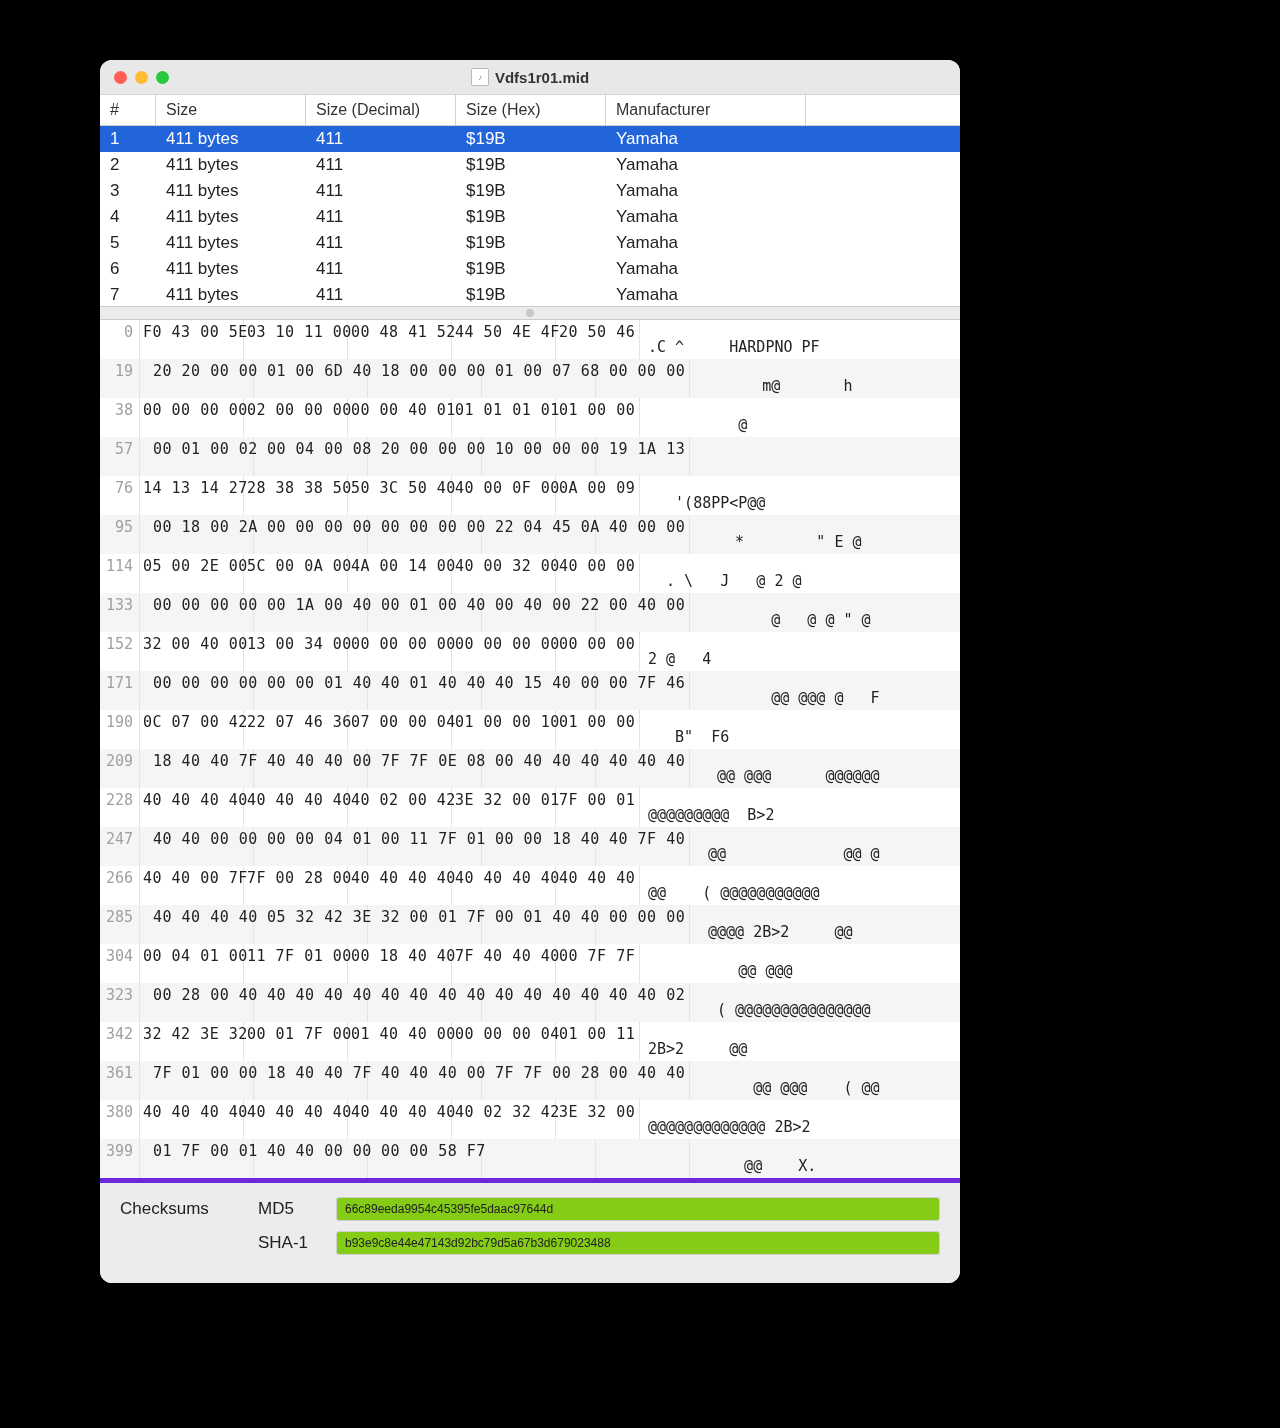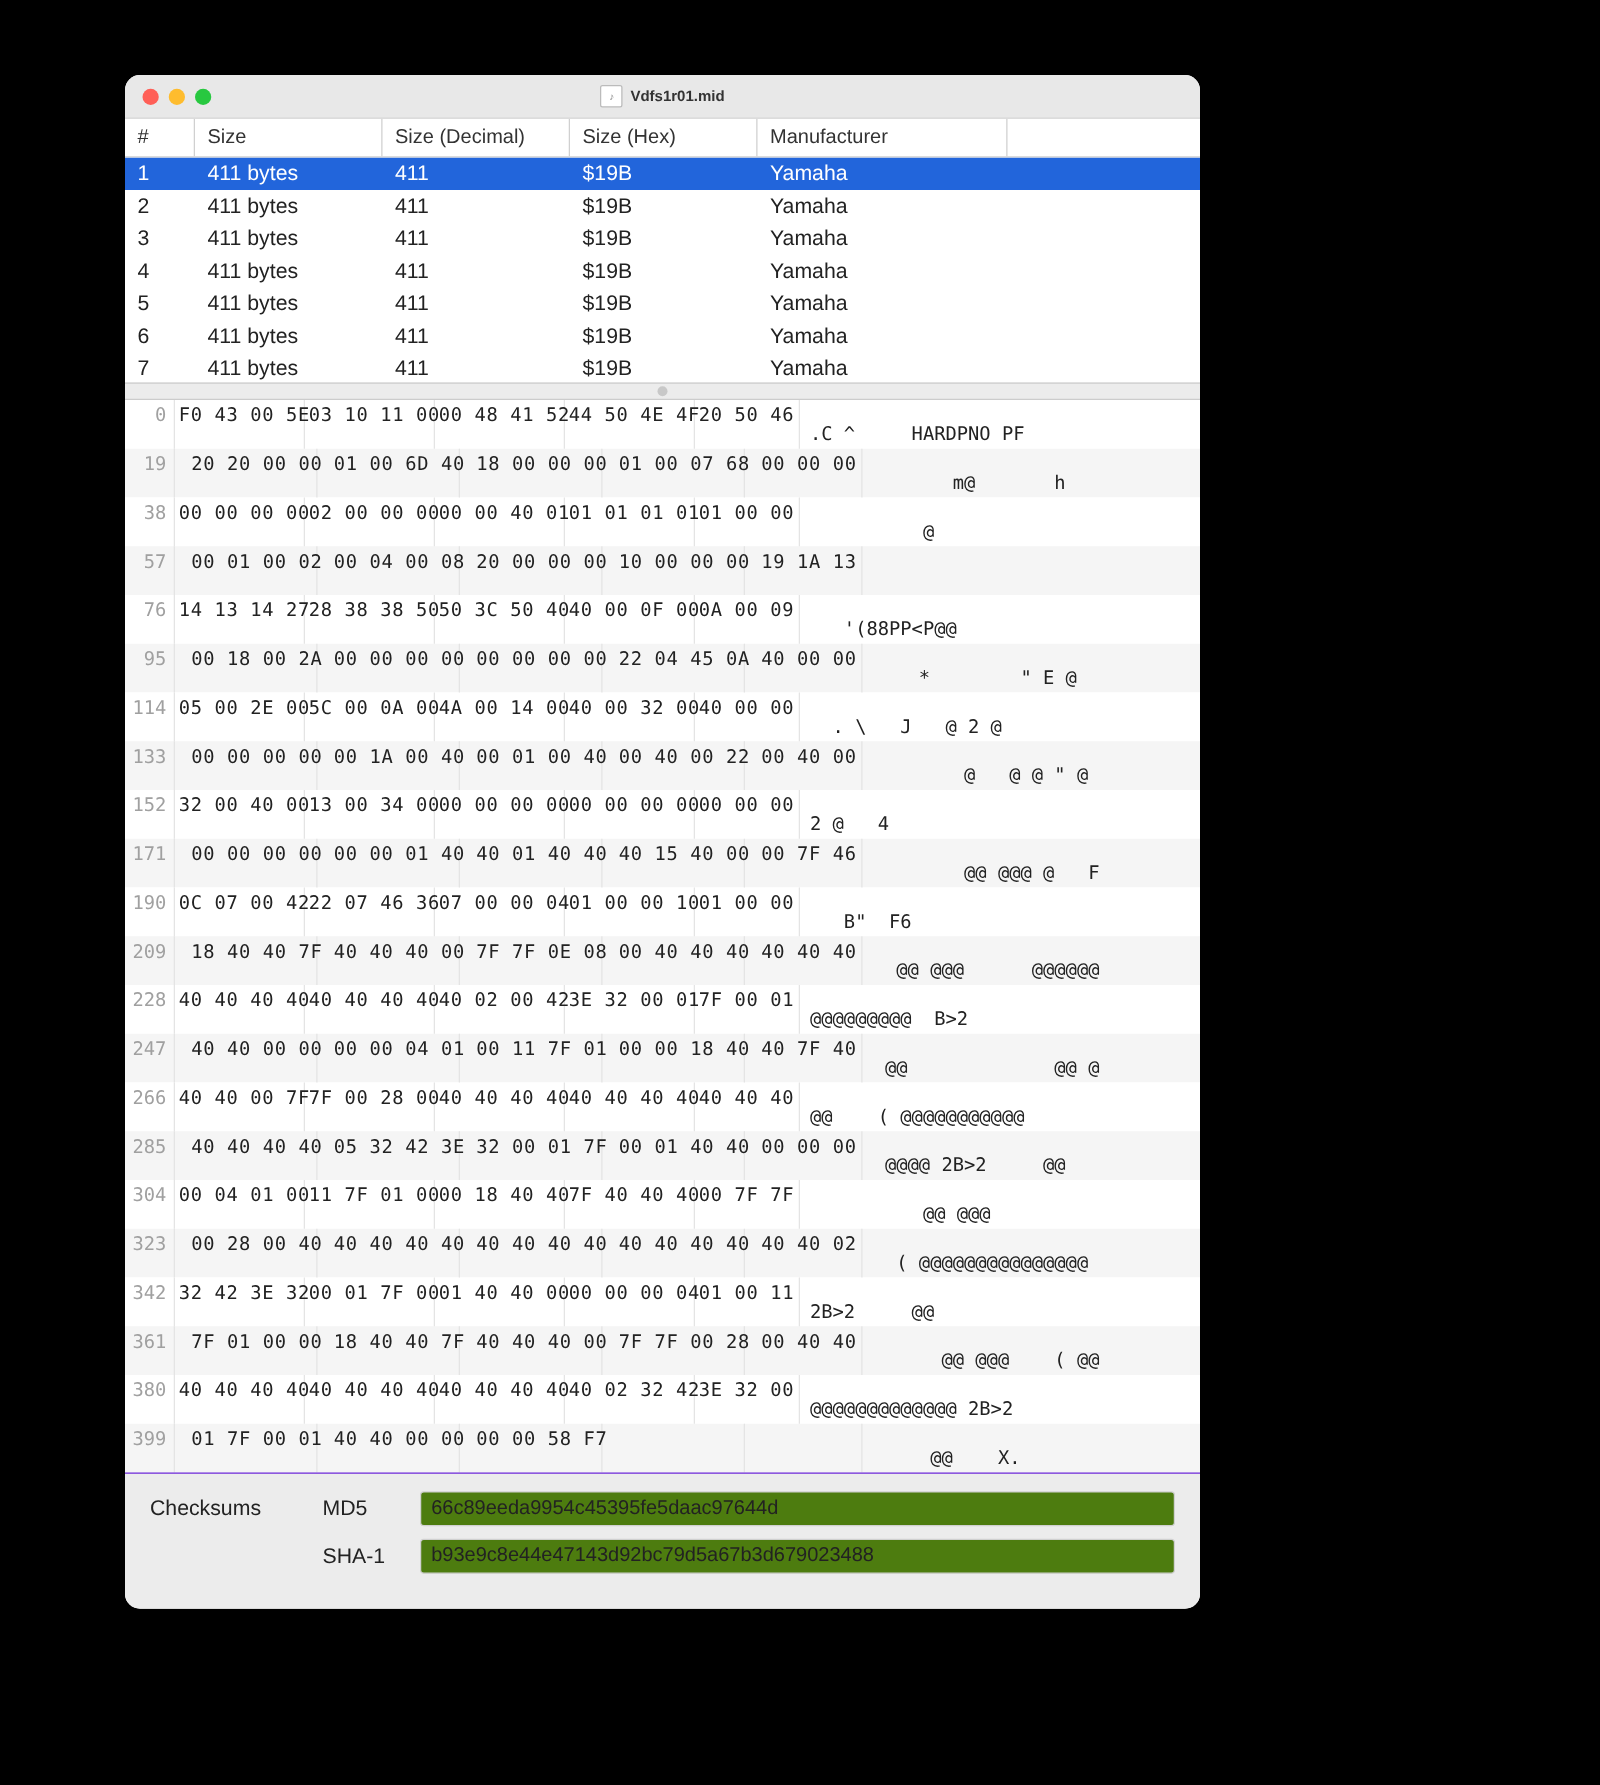--- a/index.html
+++ b/index.html
@@ -46,21 +46,21 @@
     position:relative;
     border-bottom:1px solid #d6d6d6;
   }
   .traffic {display:flex; gap:8px; padding-left:14px;}
   .tl {width:13px;height:13px;border-radius:50%;}
   .tl.r{background:#ff5f57;}
   .tl.y{background:#febc2e;}
   .tl.g{background:#28c840;}
   .title-center{position:absolute;left:0;right:0;display:flex;justify-content:center;align-items:center;gap:6px;pointer-events:none;}
   .file-icon{width:16px;height:16px;background:#fff;border:1px solid #bbb;border-radius:2px;display:inline-flex;align-items:center;justify-content:center;font-size:8px;color:#888;}
-  .title-text{font-size:12px;font-weight:600;color:#333;}
+  .title-text{font-size:15px;font-weight:600;color:#333;}
 
   
   .table-area{background:#fff;}
   .thead{display:flex;border-bottom:1px solid var(--border);height:30px;align-items:center;font-size:16px;color:#333;}
   .th{border-right:1px solid var(--border);height:100%;display:flex;align-items:center;padding:0 10px;box-sizing:border-box;}
   .col-n{width:56px;}
   .col-size{width:150px;}
   .col-dec{width:150px;}
   .col-hex{width:150px;}
   .col-mfr{width:200px;}
@@ -77,25 +77,25 @@
   .hex{font-family: "SF Mono", Menlo, Consolas, monospace;font-size:15px;line-height:24px;}
   .hex-row{display:flex;white-space:pre;}
   .hex-row.even{background:var(--hex-even);}
   .hex-row.odd{background:var(--hex-odd);gap:10px;}
   .gut{width:40px;text-align:right;color:var(--hex-gutter);padding-right:6px;box-sizing:border-box;border-right:1px solid #e4e4e4;}
   .grp{padding:0 3px;border-right:1px solid #e4e4e4;width:104px;box-sizing:border-box;letter-spacing:0.5px;}
   .grp.last{width:84px;}
   .asc{padding-left:8px;flex:1;margin-top:15px;}
 
   
-  .footer{background:var(--win-bg);padding:14px 20px 18px;border-top:1px solid #6d28d9;}
+  .footer{background:var(--win-bg);padding:14px 20px 18px;border-top:5px solid #6d28d9;}
   .frow{display:flex;align-items:center;margin-bottom:10px;gap:18px;}
   .flabel{width:120px;text-align:left;}
   .flabel2{width:60px;}
-  .fval{flex:1;background:#4d7c0f;border:1px solid #d0d0d0;border-radius:3px;padding:4px 8px;font-size:16px;overflow:hidden;text-overflow:ellipsis;white-space:nowrap;}
+  .fval{flex:1;background:#84cc16;border:1px solid #d0d0d0;border-radius:3px;padding:4px 8px;font-size:12px;overflow:hidden;text-overflow:ellipsis;white-space:nowrap;}
 </style>
 </head>
 <body>
 
 <div class="window">
 
   <div class="titlebar">
     <div class="traffic">
       <div class="tl r"></div>
       <div class="tl y"></div>

